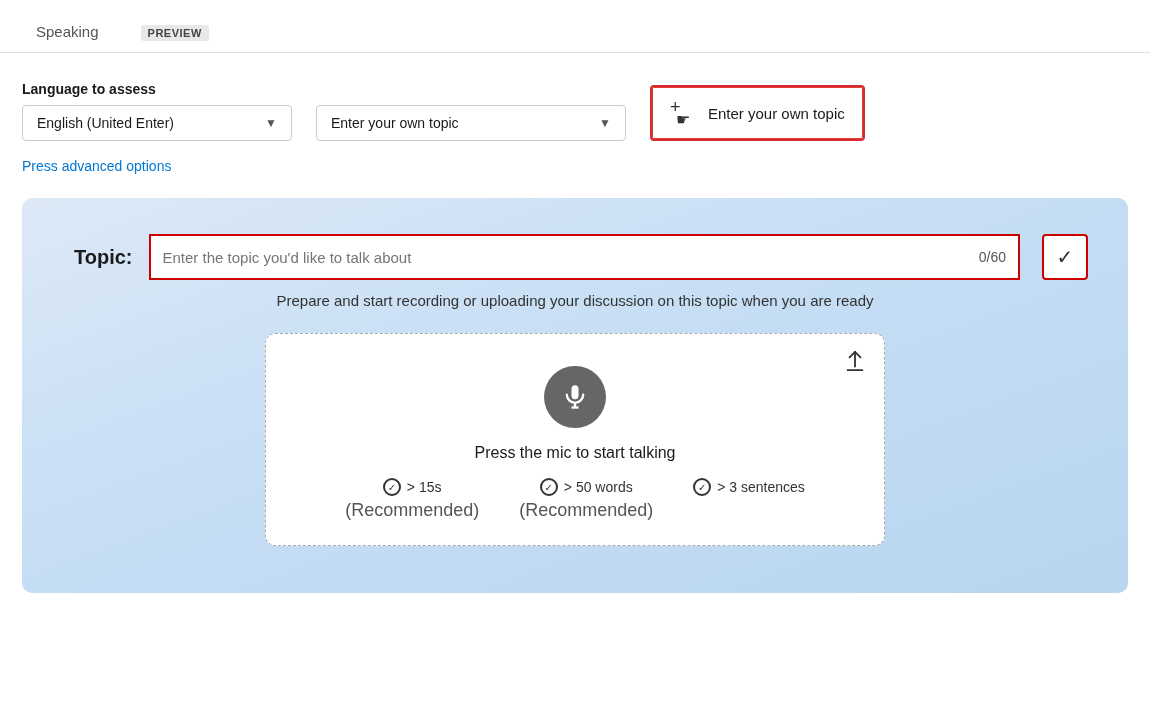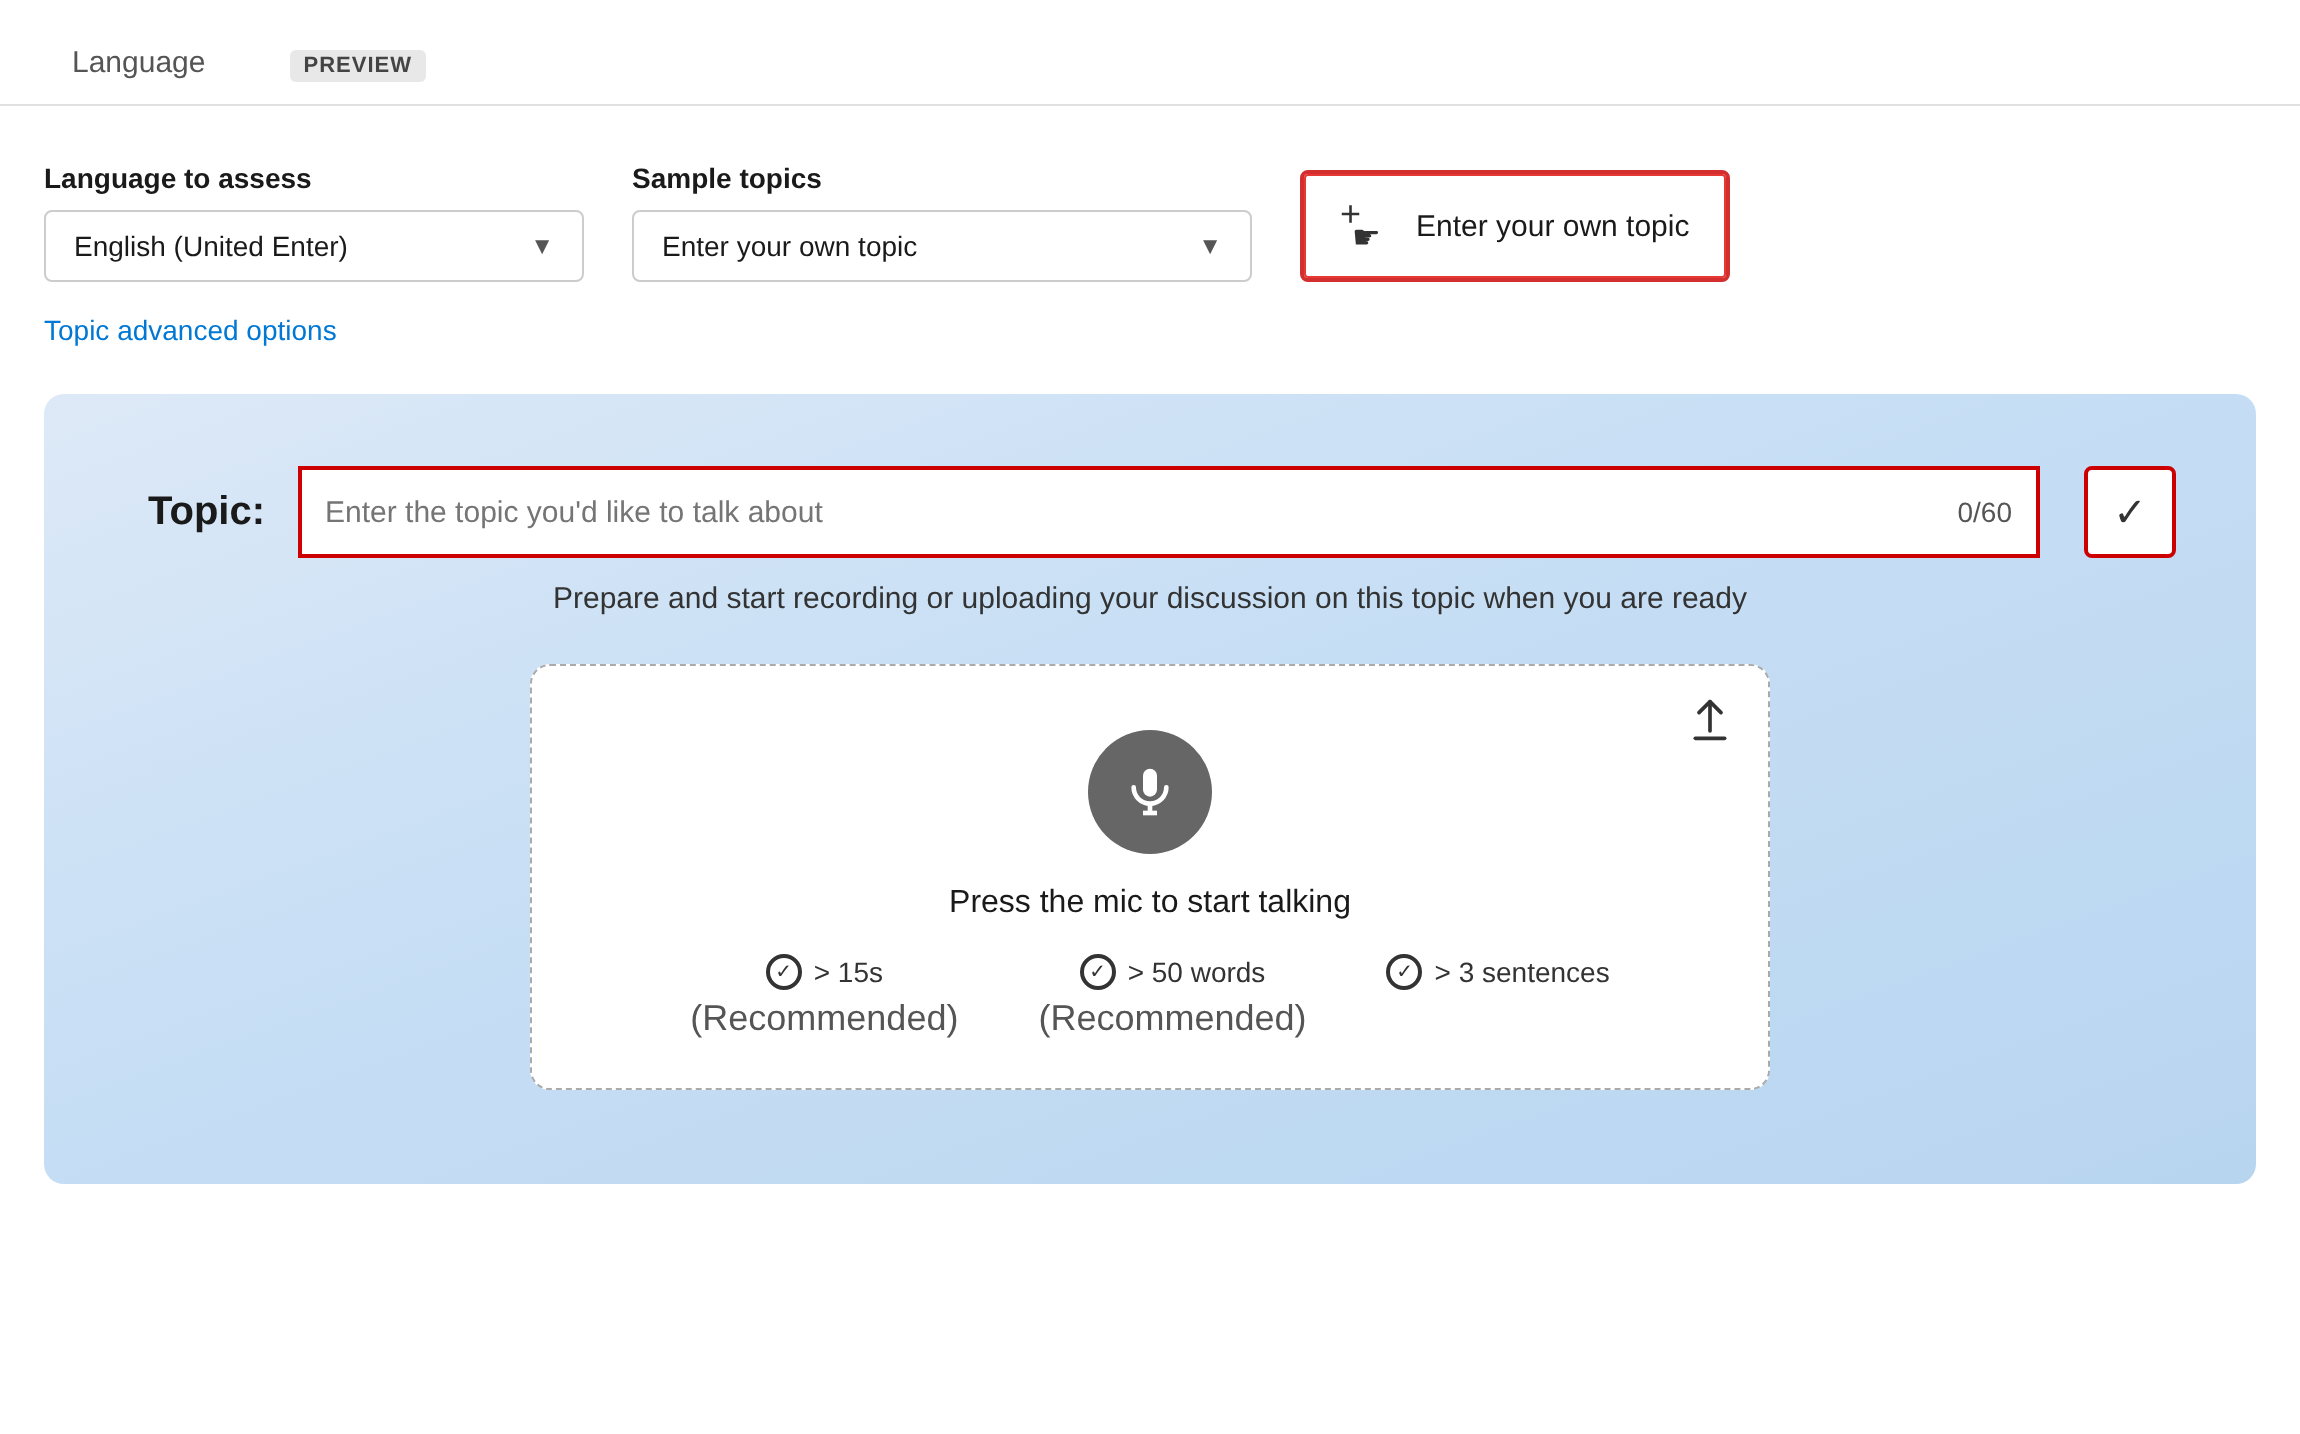--- a/index.html
+++ b/index.html
@@ -297,58 +297,57 @@
     .requirement-sub {
       font-size: 18px;
       color: #555;
     }
   </style>
 </head>
 <body>
 
 <div class="tabs">
   <div class="tab inactive">
-    <span>Language</span>
+    <span>Speaking</span>
   </div>
   <div class="tab" style="color:#555; font-weight:400; border-bottom:3px solid transparent;">
     <span class="preview-badge">PREVIEW</span>
   </div>
 </div>
 
 <div class="main-content">
 
   
   <div class="controls-row">
 
     <div class="control-group">
       <span class="control-label">Language to assess</span>
       <div class="dropdown dropdown-language">
         <span>English (United Enter)</span>
         <span class="dropdown-arrow">▼</span>
       </div>
     </div>
 
     <div class="control-group">
-      <span class="control-label">Sample topics</span>
       <div class="dropdown dropdown-topics">
         <span>Enter your own topic</span>
         <span class="dropdown-arrow">▼</span>
       </div>
     </div>
 
     <button class="enter-own-topic-btn">
       <span class="cursor-icon"></span>
       <span>Enter your own topic</span>
     </button>
 
   </div>
 
   
   <a class="show-advanced">
-    <span>Topic advanced options</span>
+    <span>Press advanced options</span>
   </a>
 
   
   <div class="topic-card">
 
     <div class="topic-row">
       <span class="topic-label">Topic:</span>
       <div class="topic-input-container">
         <input class="topic-input" type="text" placeholder="Enter the topic you'd like to talk about" style="">
         <span class="char-count">0/60</span>

